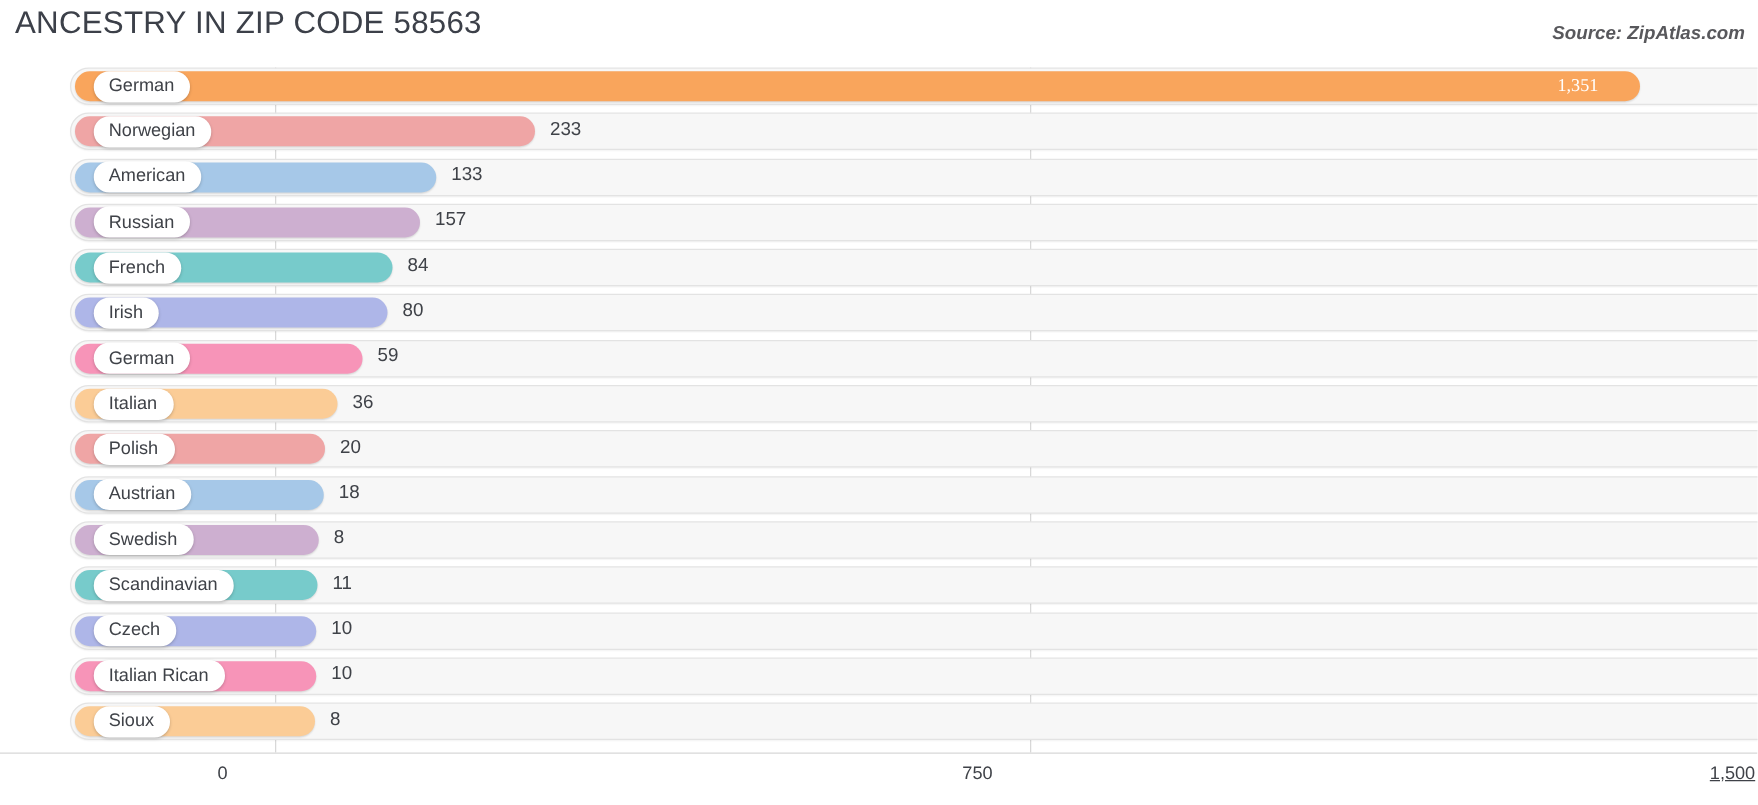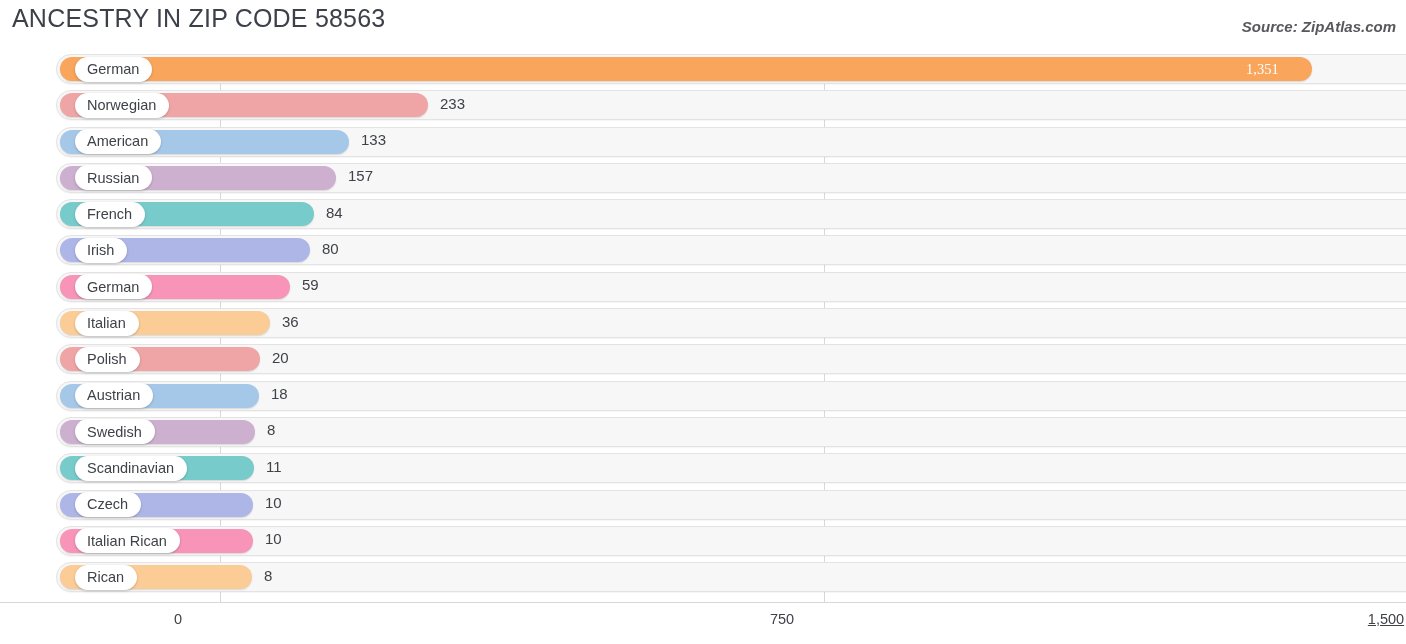--- a/index.html
+++ b/index.html
@@ -245,21 +245,21 @@
           <div class="bar" style="width: 193px; background: rgb(247, 148, 184);"></div>
           <div class="pill">
             <span class="pill-label">Italian Rican</span>
           </div>
           <div class="value-out" style="left: 223px;">10</div>
         </div>
         <div class="row">
           <div class="track"></div>
           <div class="bar" style="width: 192px; background: rgb(251, 204, 150);"></div>
           <div class="pill">
-            <span class="pill-label">Rican</span>
+            <span class="pill-label">Sioux</span>
           </div>
           <div class="value-out" style="left: 222px;">8</div>
         </div>
       </div>
   </div>
 
   <div class="axis" id="axis">
       <div class="tick" style="left: 178px;">0</div>
       <div class="tick" style="left: 782px;">750</div>
       <div class="tick" style="left: 1386px; text-decoration: underline;">1,500</div>

